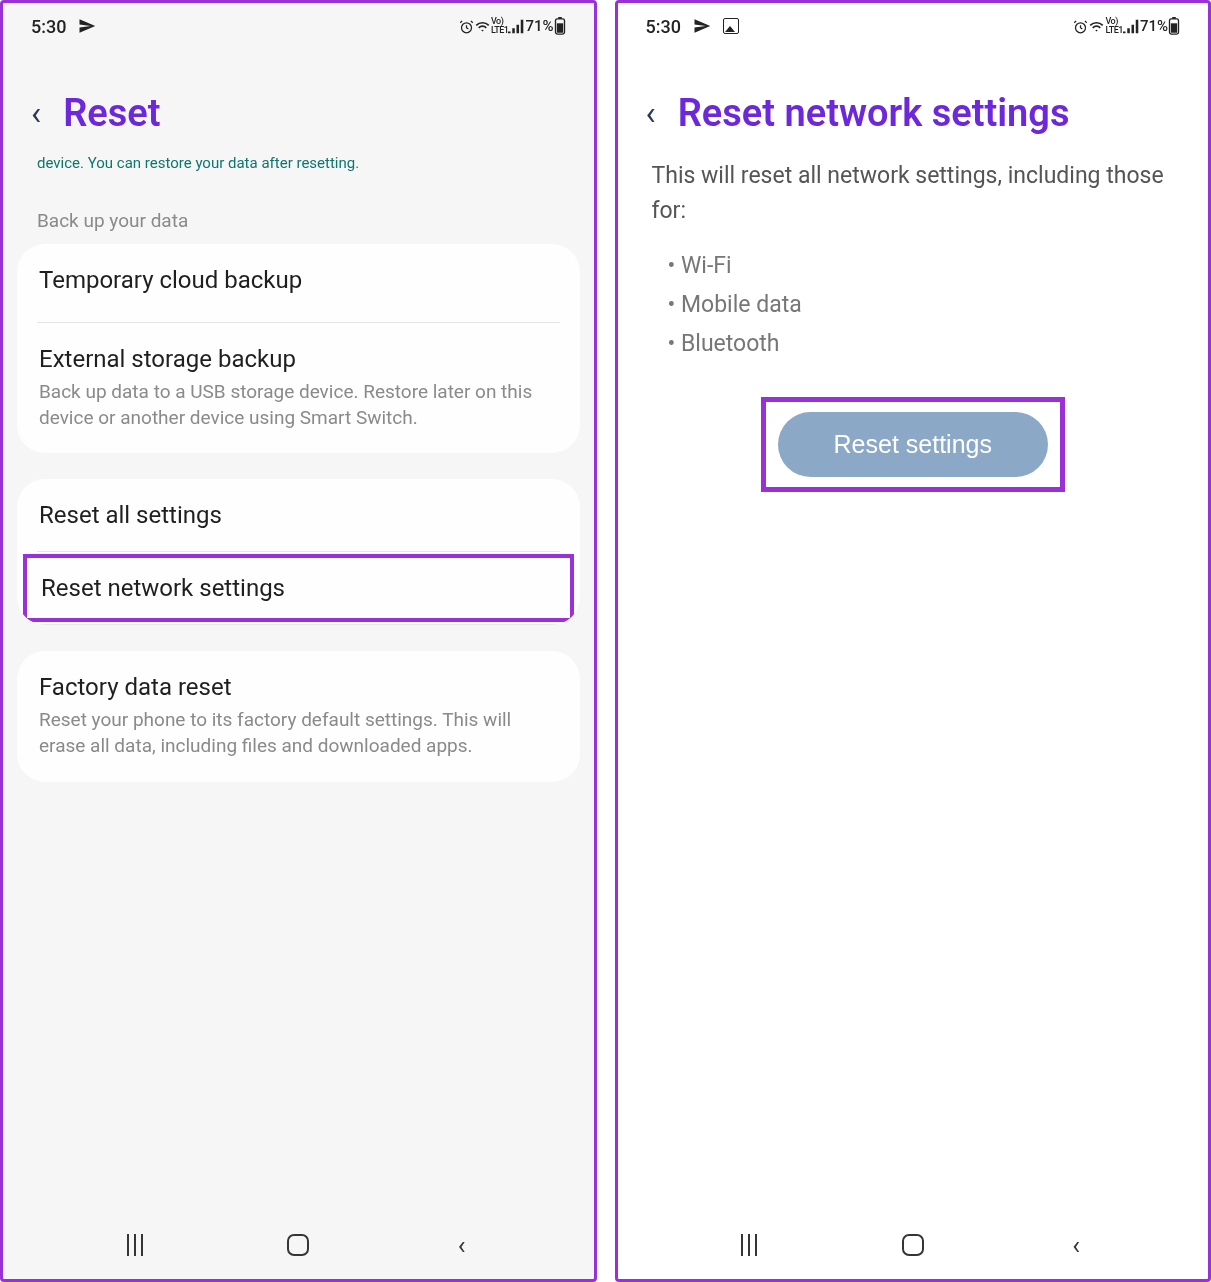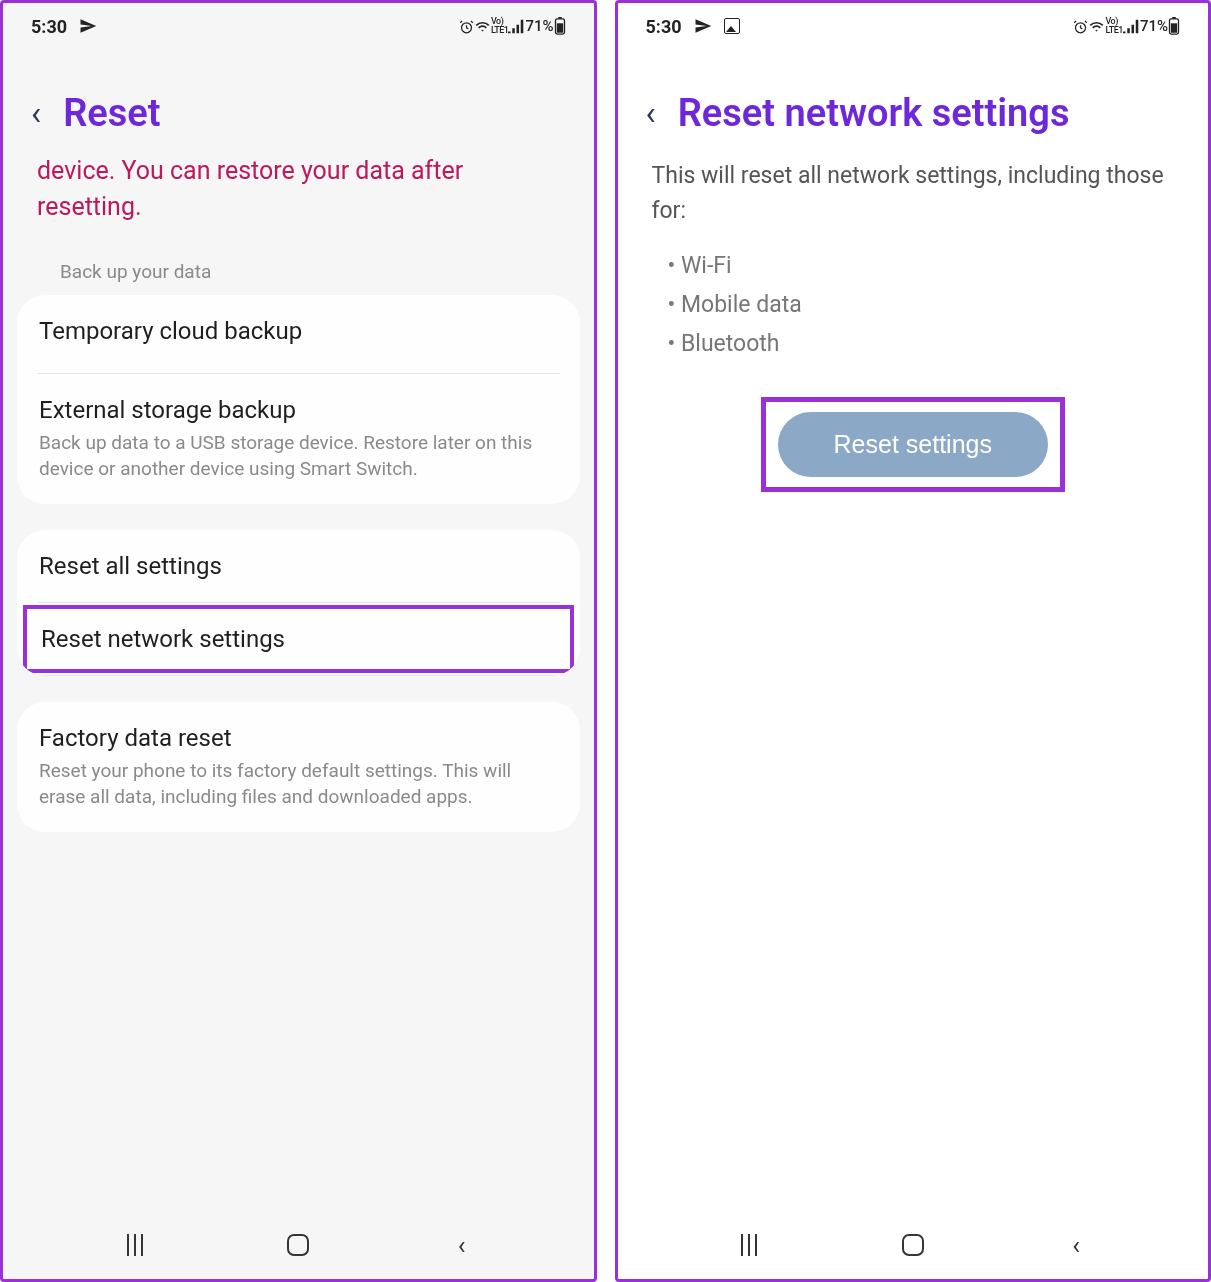--- a/index.html
+++ b/index.html
@@ -27,21 +27,21 @@
     height: 46px;
     display: flex;
     align-items: center;
     justify-content: space-between;
     padding: 0 28px;
     background: transparent;
     font-size: 18px;
     color: #232323;
     font-weight: 500;
   }
-  .status-left { display: flex; align-items: center; gap: 12px; font-weight: bold; }
+  .status-left { display: flex; align-items: center; gap: 12px; }
   .status-right { display: flex; align-items: center; gap: 0; font-size: 15px; }
   .status-icon { display:inline-flex; }
   .header {
     display: flex;
     align-items: center;
     gap: 22px;
     padding: 42px 28px 18px 28px;
   }
   .back-chevron {
     font-size: 34px;
@@ -49,29 +49,28 @@
     line-height: 1;
     cursor: pointer;
   }
   .page-title {
     font-size: 38px;
     font-weight: 600;
     color: #6d28d9;
   }
   .intro-text {
     padding: 0 34px 12px 34px;
-    font-size: 25px;
-    color: #be185d;
+    font-size: 15px;
+    color: #0f766e;
     line-height: 1.45;
   }
   .section-label {
     padding: 22px 34px 12px 34px;
     font-size: 19px;
     color: #8a8a8a;
-    margin-left: 23px;
   }
   .card {
     margin: 0 14px 26px 14px;
     background: #fefefe;
     border-radius: 28px;
     overflow: hidden;
   }
   .list-item {
     padding: 22px 22px;
     cursor: pointer;

